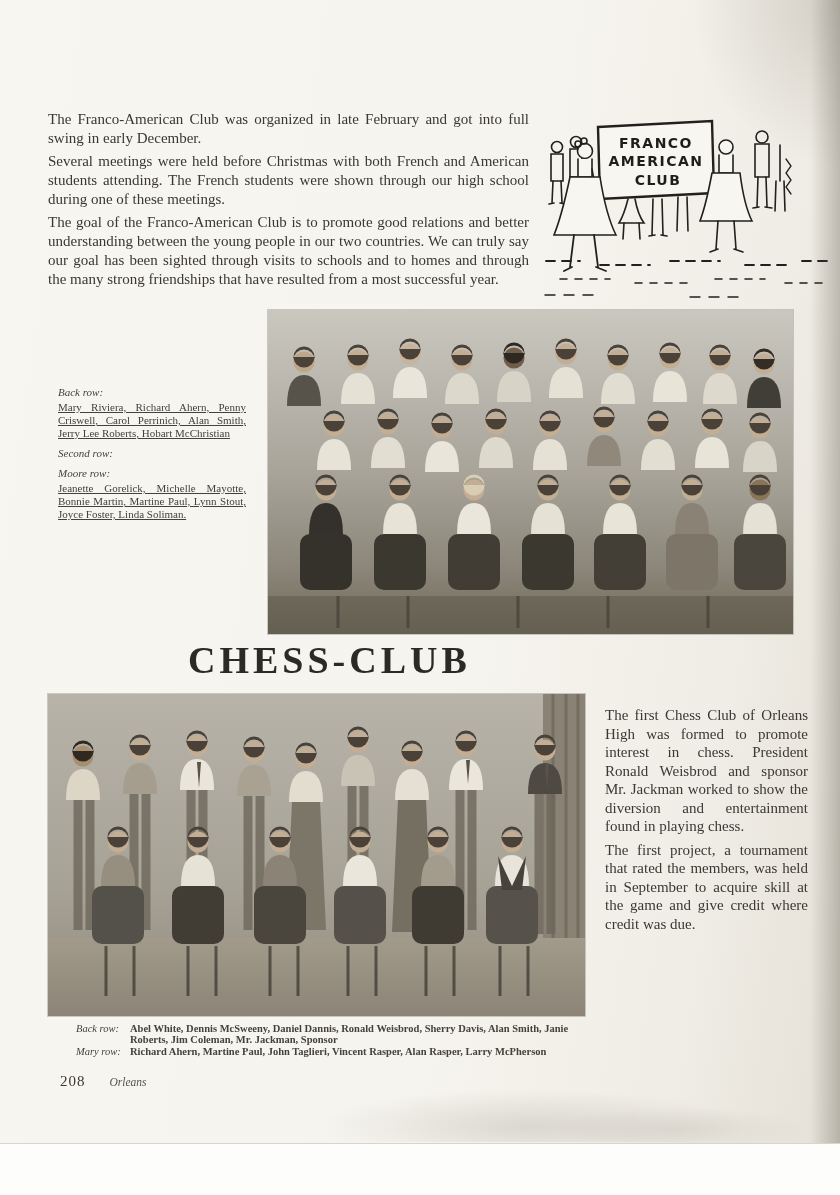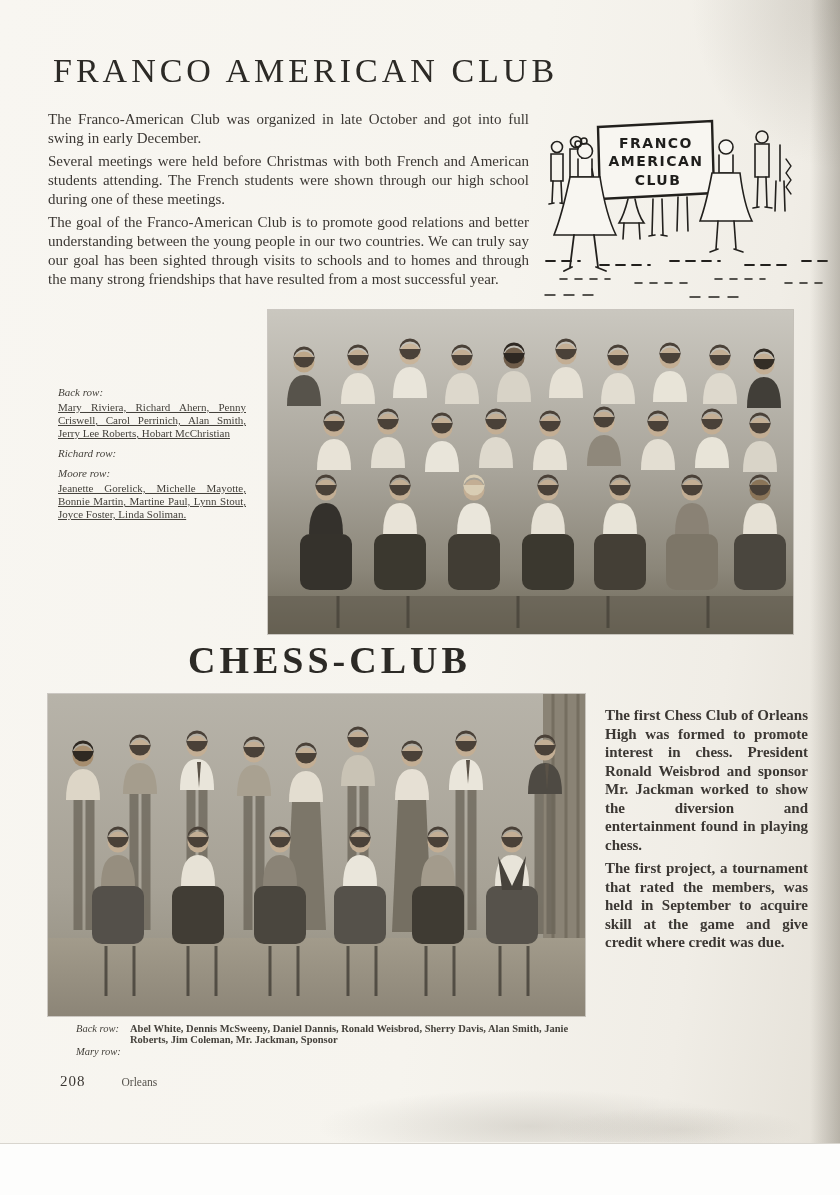--- a/index.html
+++ b/index.html
@@ -34,43 +34,42 @@
   .caption1{position:absolute;left:58px;top:386px;width:188px;font-size:11px;
             line-height:13px;color:#45423c;}
   .cap-label{font-style:italic;margin:7px 0 2px 0;}
   .cap-label:first-child{margin-top:0;}
   .cap-names{margin:0;text-align:justify;text-decoration:underline;}
 
   .title2{position:absolute;left:188px;top:638px;margin:0;font-weight:700;
           font-size:38px;letter-spacing:4px;color:#2c2a26;white-space:nowrap;}
   .chess-text{position:absolute;left:605px;top:706px;width:203px;font-size:15px;
           line-height:18.5px;text-align:justify;color:#3b3733;}
-  .chess-text p{margin:0 0 5px 0;font-weight:bold;}
+  .chess-text p{margin:0 0 5px 0;}
 
   .caption2{position:absolute;left:76px;top:1023px;width:506px;font-size:10.5px;
             line-height:11px;color:#45423c;}
   .cap-row{display:flex;margin-bottom:1px;}
   .cap-lab{flex:0 0 54px;font-style:italic;}
   .cap-nm{flex:1;font-weight:bold;}
 
-  .footer{position:absolute;left:60px;top:1073px;display:flex;align-items:baseline;gap:36px;}
+  .footer{position:absolute;left:60px;top:1073px;display:flex;align-items:baseline;gap:24px;}
   .pagenum{font-size:15px;letter-spacing:1px;color:#3b3733;}
-  .bookname{font-size:11.5px;color:#55524c;}
+  .bookname{font-style:italic;font-size:11.5px;color:#55524c;}
 </style>
 </head>
 <body>
 
 <div class="scan">
   <div class="paper"></div>
   <div class="corner-shade"></div>
 
-  <h1 class="title1">FRANCO AMERICAN CLUB</h1>
 
   <div class="body1">
-    <p>The Franco-American Club was organized in late October and got into full swing in early December.</p>
+    <p>The Franco-American Club was organized in late February and got into full swing in early December.</p>
     <p>Several meetings were held before Christmas with both French and American students attending. The French students were shown through our high school during one of these meetings.</p>
     <p>The goal of the Franco-American Club is to promote good relations and better understanding between the young people in our two countries. We can truly say our goal has been sighted through visits to schools and to homes and through the many strong friendships that have resulted from a most successful year.</p>
   </div>
 
   <div class="cartoon">
     <svg viewBox="0 0 300 192">
       <g stroke="#22201d" stroke-width="1.6" fill="none" stroke-linecap="round">
 
         <circle cx="17" cy="36" r="5.5"></circle>
         <path d="M11 43 L11 70 L23 70 L23 43 Z"></path>
@@ -175,21 +174,21 @@
       <rect x="0" y="286" width="525" height="38" fill="#5f594c" opacity="0.55"></rect>
       <g stroke="#433f36" stroke-width="3" opacity="0.7">
         <path d="M70 286 V318 M140 286 V318 M250 286 V318 M340 286 V318 M440 286 V318"></path>
       </g>
     </svg>
   </div>
 
   <div class="caption1">
     <p class="cap-label">Back row:</p>
     <p class="cap-names">Mary Riviera, Richard Ahern, Penny Criswell, Carol Perrinich, Alan Smith, Jerry Lee Roberts, Hobart McChristian</p>
-    <p class="cap-label">Richard row:</p>
+    <p class="cap-label">Second row:</p>
     <p class="cap-label">Moore row:</p>
     <p class="cap-names">Jeanette Gorelick, Michelle Mayotte, Bonnie Martin, Martine Paul, Lynn Stout, Joyce Foster, Linda Soliman.</p>
   </div>
 
   <h2 class="title2">CHESS-CLUB</h2>
 
   <div class="photo photo2">
     <svg viewBox="0 0 537 322" preserveAspectRatio="none">
       <defs>
         <linearGradient id="p2bg" x1="0" y1="0" x2="0" y2="1">
@@ -258,20 +257,21 @@
     <p>The first project, a tournament that rated the members, was held in September to acquire skill at the game and give credit where credit was due.</p>
   </div>
 
   <div class="caption2">
     <div class="cap-row">
       <span class="cap-lab">Back row:</span>
       <span class="cap-nm">Abel White, Dennis McSweeny, Daniel Dannis, Ronald Weisbrod, Sherry Davis, Alan Smith, Janie Roberts, Jim Coleman, Mr. Jackman, Sponsor</span>
     </div>
     <div class="cap-row">
       <span class="cap-lab">Mary row:</span>
+      <span class="cap-nm">Richard Ahern, Martine Paul, John Taglieri, Vincent Rasper, Alan Rasper, Larry McPherson</span>
     </div>
   </div>
 
   <div class="footer">
     <span class="pagenum">208</span>
     <span class="bookname">Orleans</span>
   </div>
 
   <div class="smudge"></div>
   <div class="smudge2"></div>

